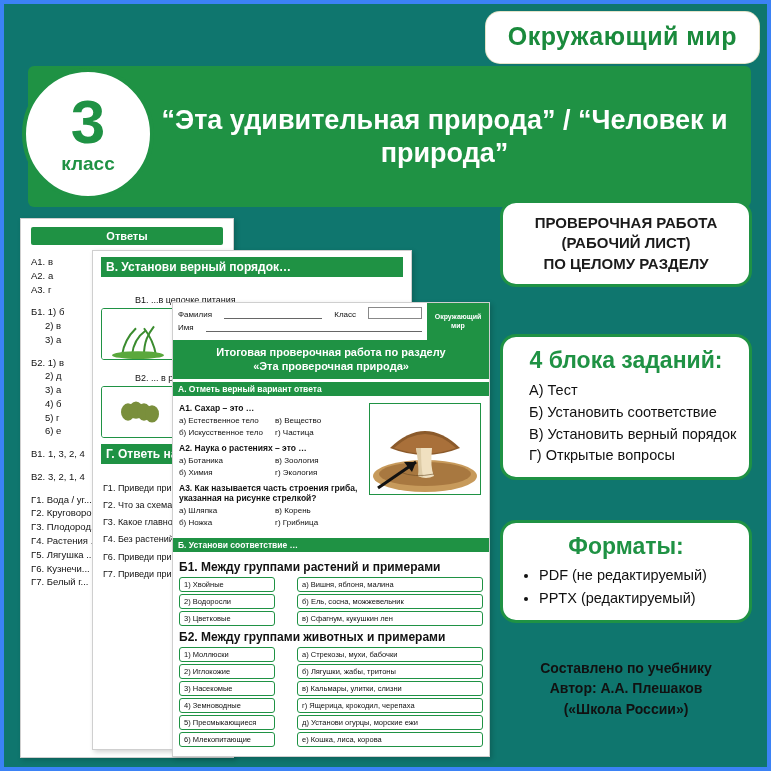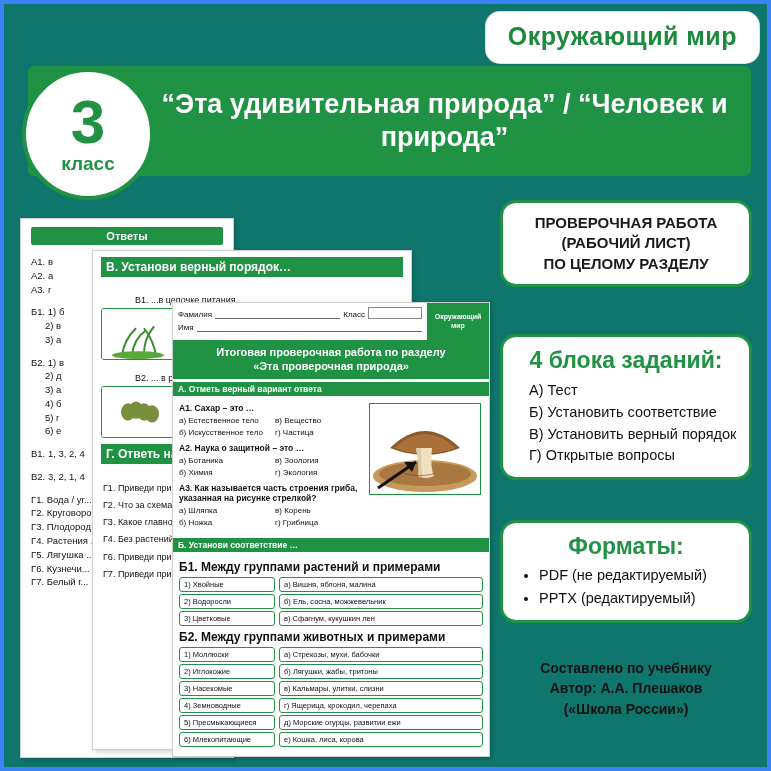--- a/index.html
+++ b/index.html
@@ -22,21 +22,21 @@
     border-radius: 14px;
     padding: 10px 22px 12px 22px;
     color: #1a8a3c;
     font-size: 25px; font-weight: bold;
     letter-spacing: 0.5px;
     box-shadow: 0 0 0 1px #e5e3c8;
   }
   
   .title-banner {
     position: absolute; left: 24px; top: 62px;
-    width: 723px; height: 110px;
+    width: 723px; height: 141px;
     background: #1f9244;
     border-radius: 6px;
     display: flex; align-items: center; justify-content: center;
     text-align: center;
   }
   .title-banner .tb-inner {
     color: #ffffff; font-weight: bold; font-size: 27px; line-height: 1.22;
     padding-left: 120px; padding-right: 10px;
   }
   
@@ -108,21 +108,21 @@
   .order-sub { font-size: 9px; color: #111; margin: 13px 0 3px 2px; padding-left: 32px; }
   .img-box {
     border: 1px solid #1f9244; border-radius: 3px; height: 52px; margin: 2px 0;
     background: #fbfdf8; position: relative; overflow: hidden;
   }
   .order-q { font-size: 9px; color: #111; margin: 5px 0 0 2px; line-height: 1.35; }
 
   
   .ms-top { display: flex; border-bottom: 1px solid #1f9244; }
   .ms-fields { flex: 1; padding: 4px 5px; font-size: 8px; color: #111; }
-  .ms-field-row { display: flex; align-items: flex-end; gap: 3px; margin-bottom: 4px; }
+  .ms-field-row { display: flex; align-items: flex-end; gap: 12px; margin-bottom: 4px; }
   .ms-field-row .lab { white-space: nowrap; }
   .ms-line { flex: 1; border-bottom: 1px solid #666; height: 9px; }
   .ms-klass { width: 54px; border: 1px solid #888; height: 12px; font-size: 7px; text-align: center; }
   .ms-subject {
     width: 62px; background: #1f9244; color: #fff; font-size: 7px; font-weight: bold;
     display: flex; align-items: center; justify-content: center; text-align: center;
     border-radius: 0 0 0 0; line-height: 1.15; padding: 2px;
   }
   .ms-title {
     background: #1f9244; color: #fff; text-align: center; font-weight: bold;
@@ -134,21 +134,21 @@
   }
   .ms-body { padding: 3px 6px 6px 6px; }
   .q-title { font-weight: bold; font-size: 8.5px; margin: 4px 0 2px; color: #111; }
   .q-opts { display: flex; font-size: 8px; color: #111; line-height: 1.5; }
   .q-opts .col { width: 50%; }
   .mushroom-wrap { position: relative; }
   .mushroom {
     position: absolute; right: 2px; top: 0px; width: 112px; height: 92px;
     border: 1px solid #1f9244; background: #ffffff; overflow: hidden;
   }
-  .match-row { display: flex; gap: 4px; margin-bottom: 2px; }
+  .match-row { display: flex; gap: 22px; margin-bottom: 2px; }
   .match-cell {
     border: 1px solid #1f9244; border-radius: 3px; font-size: 7.5px;
     padding: 2px 4px; color: #111; background: #fff;
   }
   .match-left { width: 96px; }
   .match-right { flex: 1; }
   .ms-subhead { font-weight: bold; font-size: 12px; margin: 4px 0 3px; color: #111; }
 </style>
 </head>
 <body>
@@ -312,21 +312,21 @@
               <div>б) Искусственное тело</div>
             </div>
             <div class="col">
               <div>в) Вещество</div>
               <div>г) Частица</div>
             </div>
           </div>
         </div>
 
         <div style="width:192px">
-          <div class="q-title">А2. Наука о защитной – это …</div>
+          <div class="q-title">А2. Наука о растениях – это …</div>
           <div class="q-opts">
             <div class="col">
               <div>а) Ботаника</div>
               <div>б) Химия</div>
             </div>
             <div class="col">
               <div>в) Зоология</div>
               <div>г) Экология</div>
             </div>
           </div>
@@ -376,21 +376,21 @@
       <div class="match-row">
         <div class="match-cell match-left">3) Насекомые</div>
         <div class="match-cell match-right">в) Кальмары, улитки, слизни</div>
       </div>
       <div class="match-row">
         <div class="match-cell match-left">4) Земноводные</div>
         <div class="match-cell match-right">г) Ящерица, крокодил, черепаха</div>
       </div>
       <div class="match-row">
         <div class="match-cell match-left">5) Пресмыкающиеся</div>
-        <div class="match-cell match-right">д) Морские огурцы, развитии ежи</div>
+        <div class="match-cell match-right">д) Установи огурцы, морские ежи</div>
       </div>
       <div class="match-row">
         <div class="match-cell match-left">6) Млекопитающие</div>
         <div class="match-cell match-right">е) Кошка, лиса, корова</div>
       </div>
     </div>
   </div>
 
   <div class="panel" id="panel-check">
     <div class="panel-title-center">

